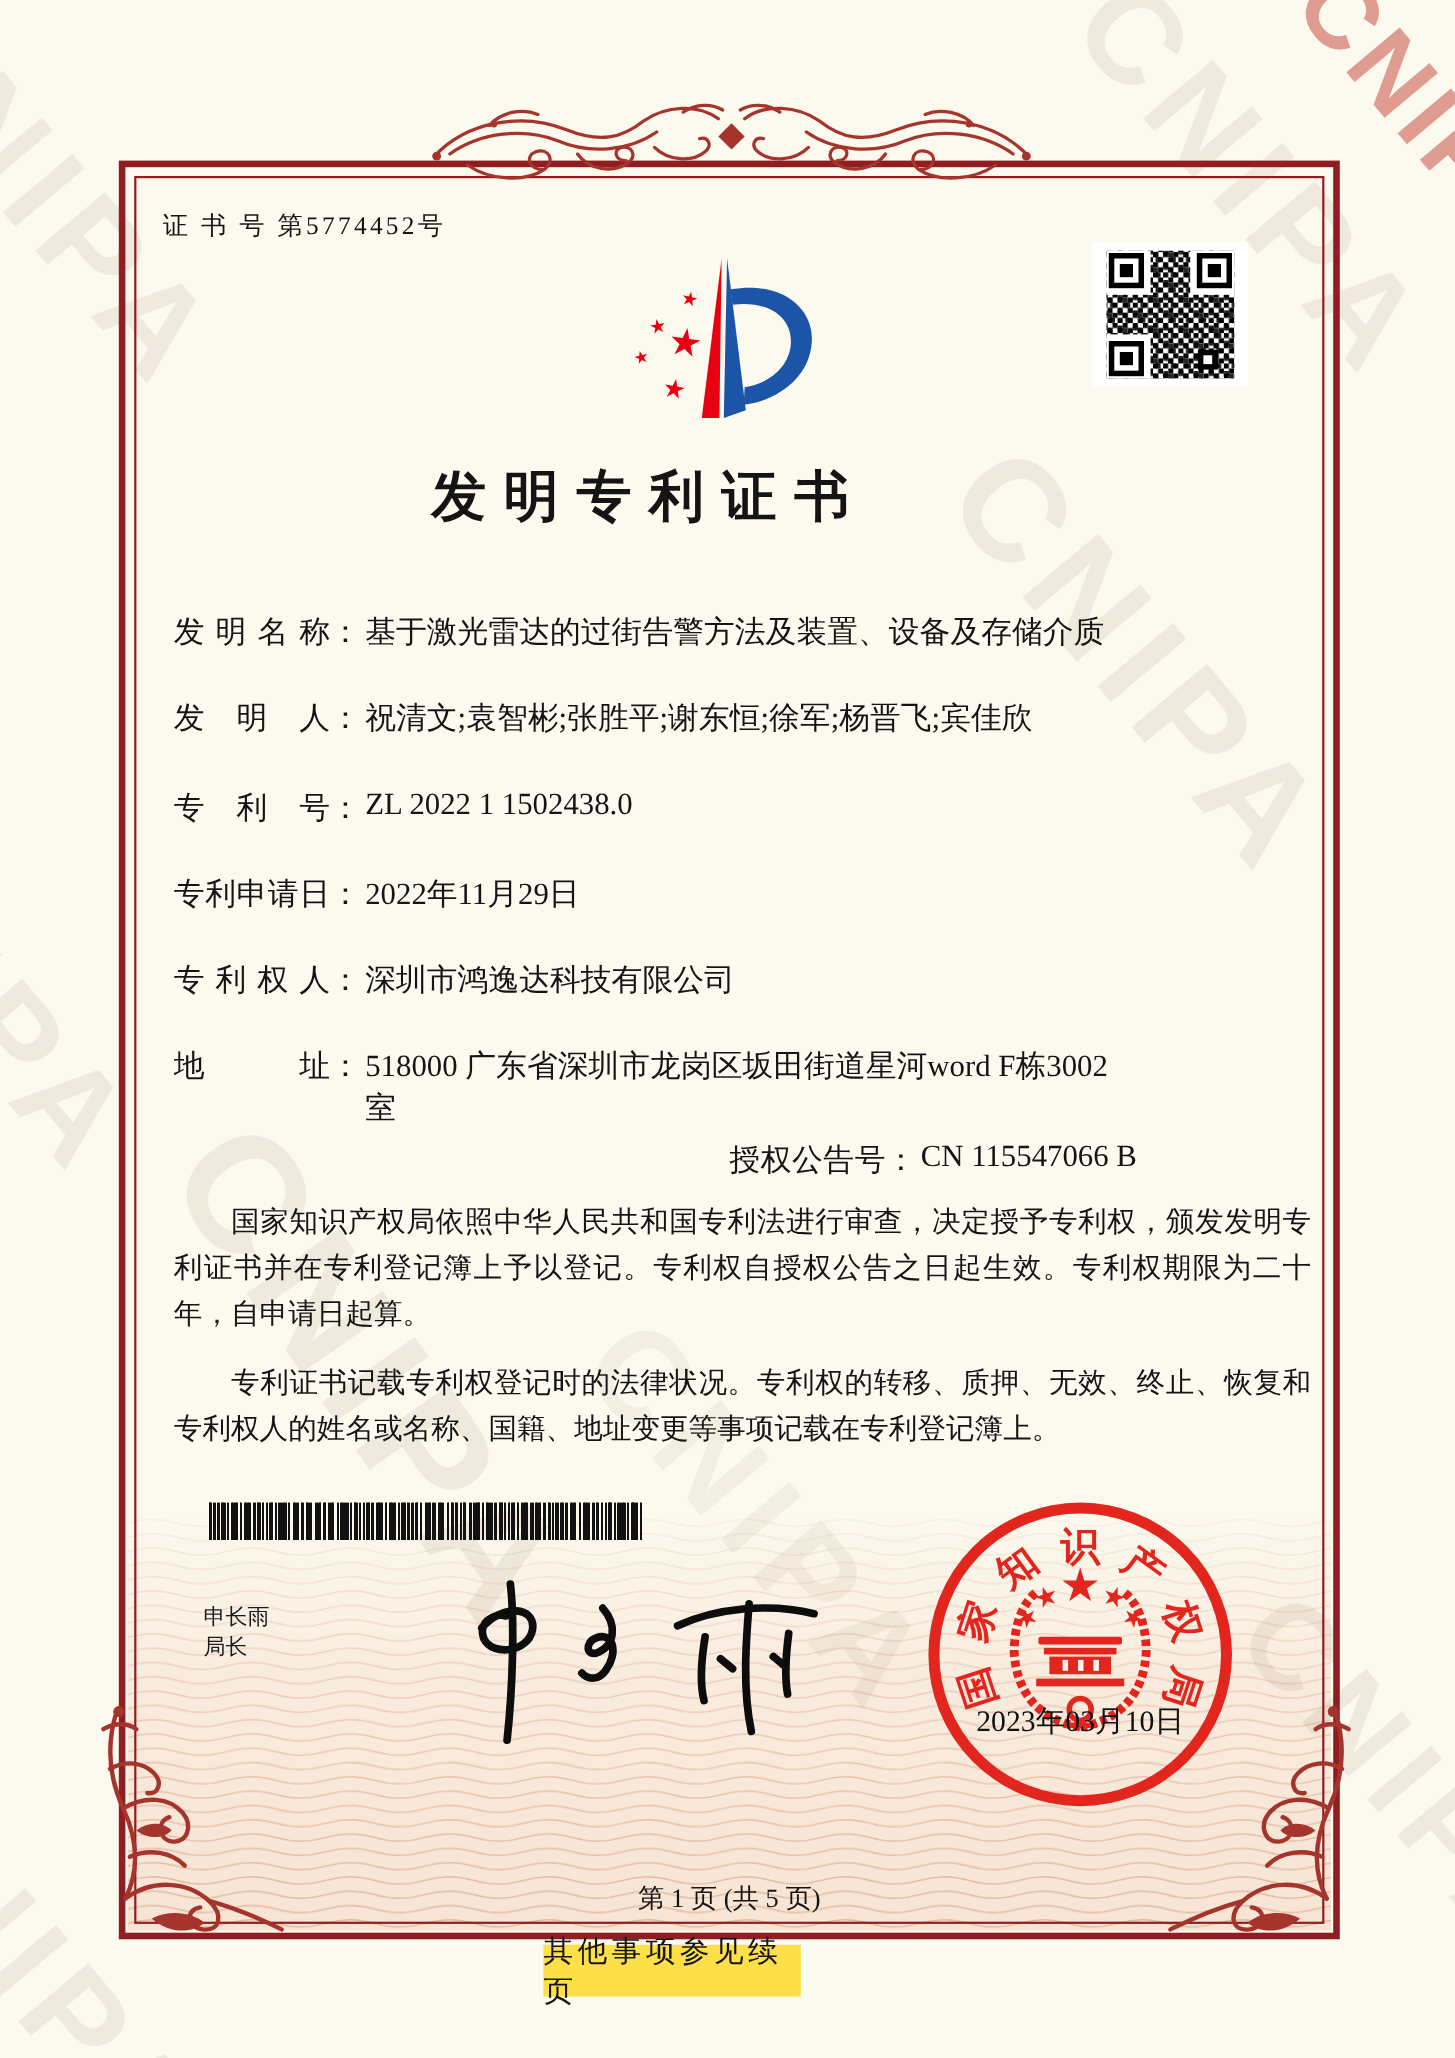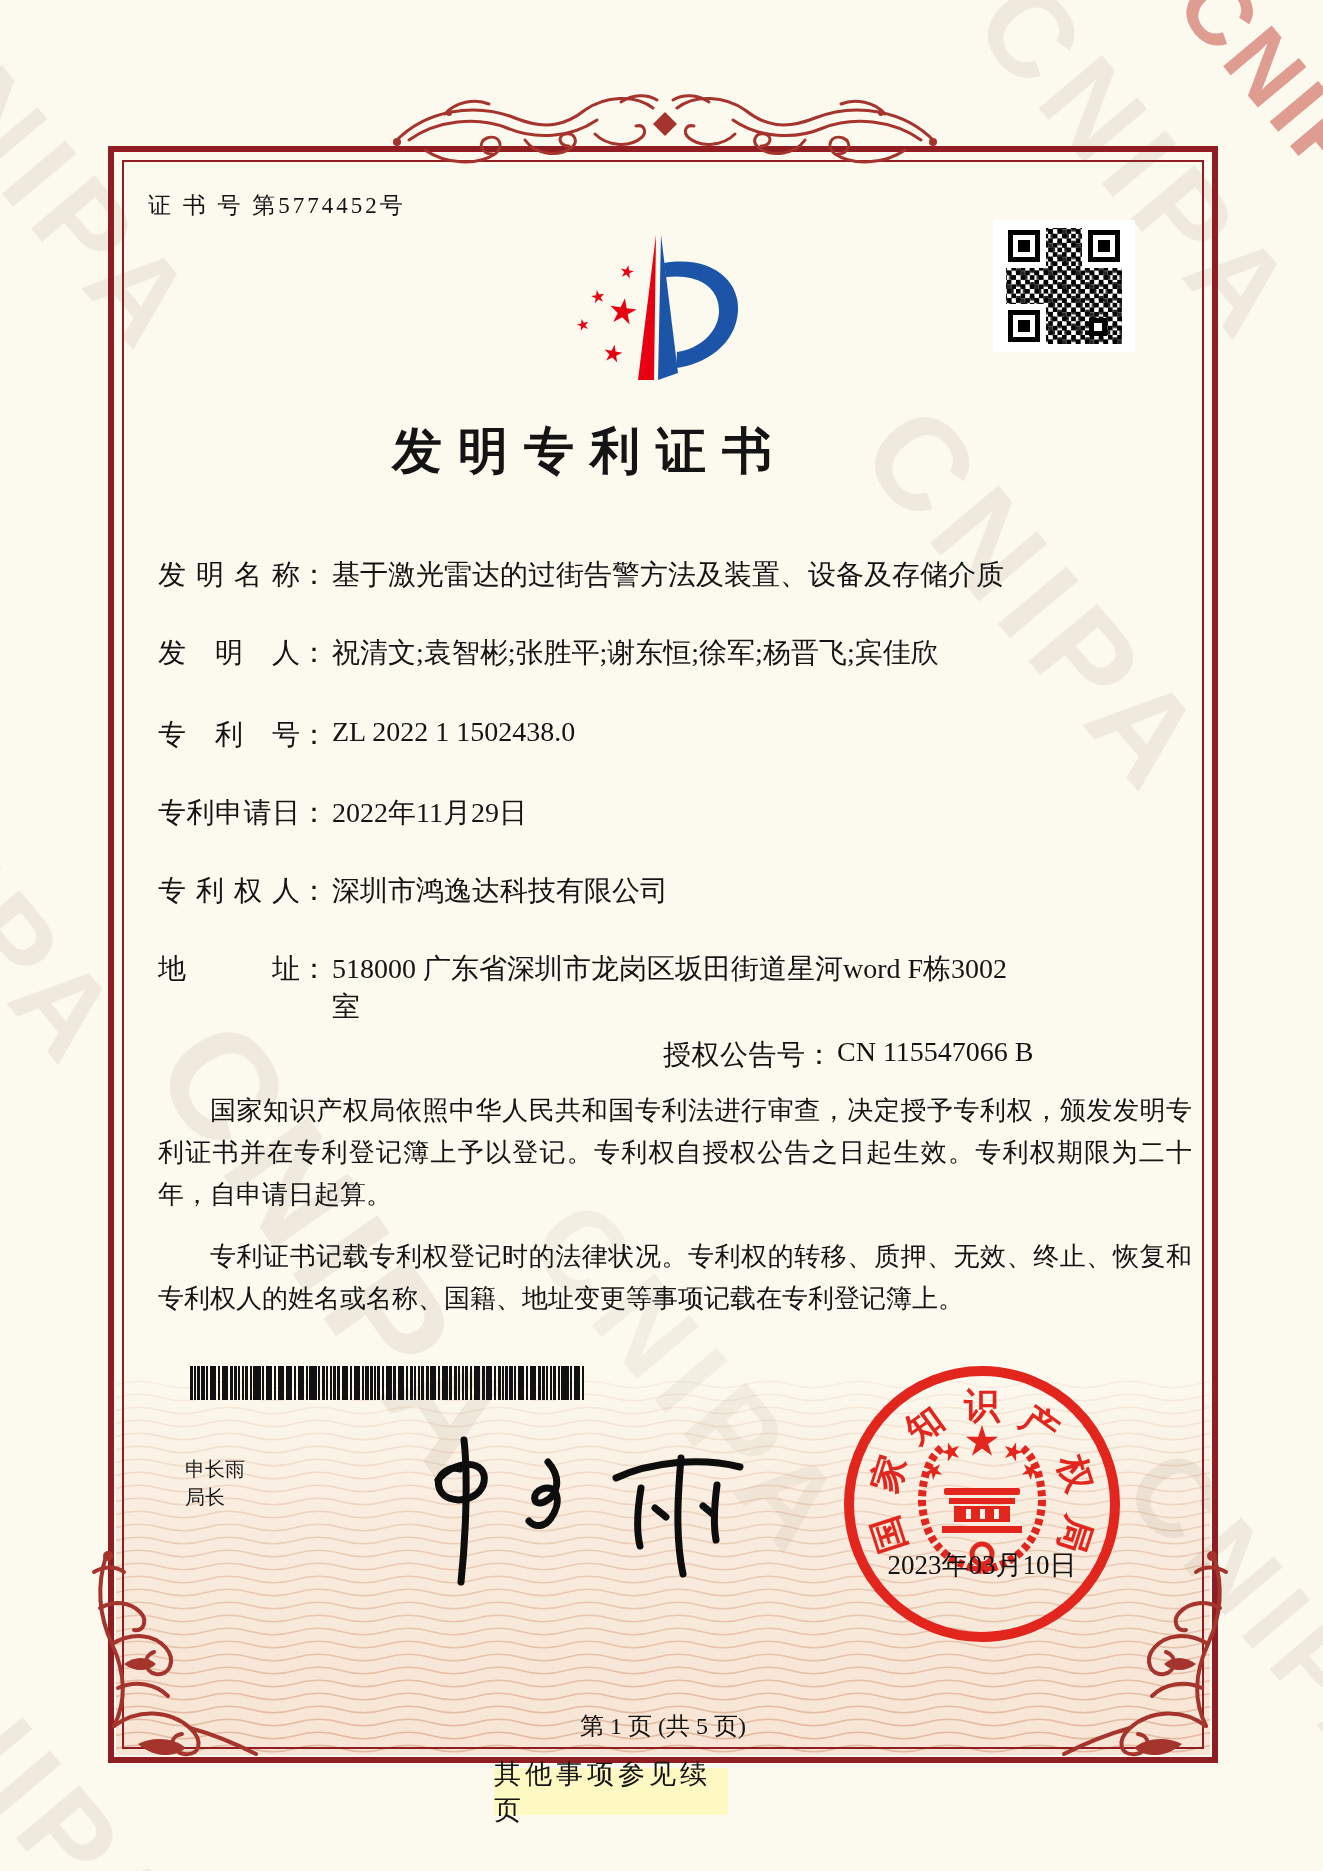--- a/index.html
+++ b/index.html
@@ -70,21 +70,21 @@
   
   .signoff{left:185px;z-index:3;font-family:Liberation Serif, serif;font-size:20px;color:#1b1b1b}
   .st1{top:1484px}.st2{top:1456px}
   .signature{left:398px;top:1424px;z-index:3}
 
   
   .seal{left:836px;top:1358px;z-index:4}
 
   
   .page-info{left:108px;top:1710px;width:1110px;text-align:center;font-size:24px;z-index:3}
-  .cont-box{left:494px;top:1768px;width:234px;height:47px;background:#fef9c3;z-index:3;
+  .cont-box{left:494px;top:1768px;width:234px;height:47px;background:#fde047;z-index:3;
     display:flex;align-items:center;justify-content:center;font-size:27px;letter-spacing:4px}
 
   
   .orn-top{left:385px;top:80px;z-index:2}
   .orn-bl{left:78px;top:1548px;z-index:2}
   .orn-br{left:1052px;top:1548px;z-index:2;transform:scaleX(-1)}
 </style>
 </head>
 <body>
 

